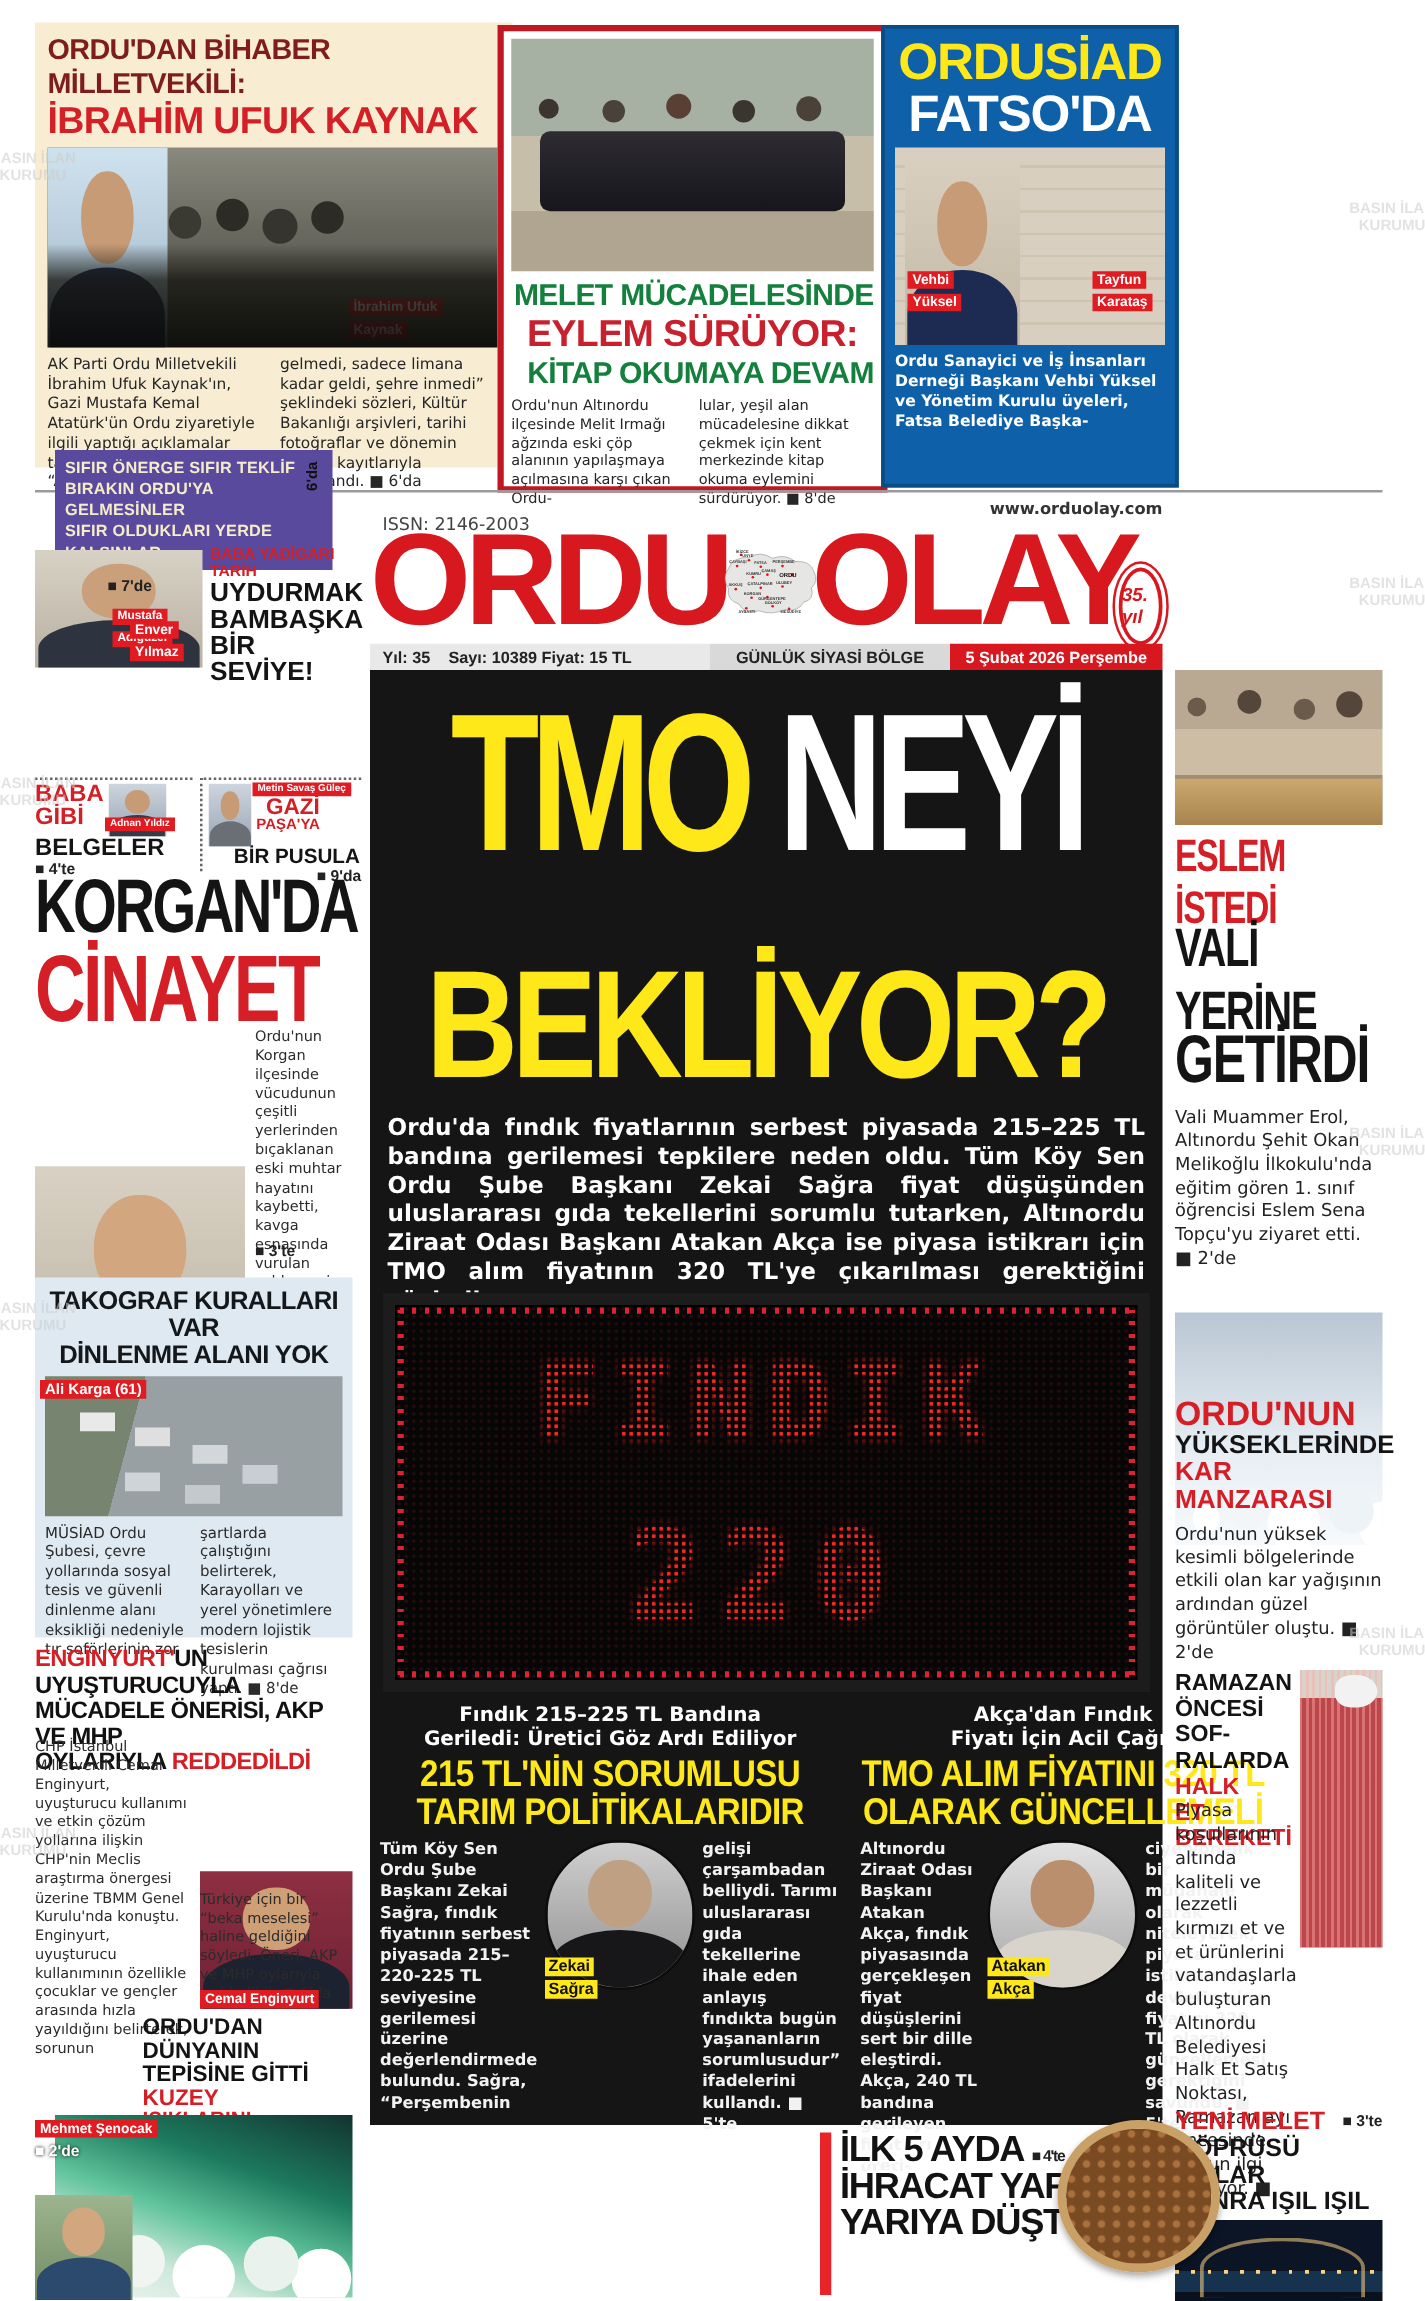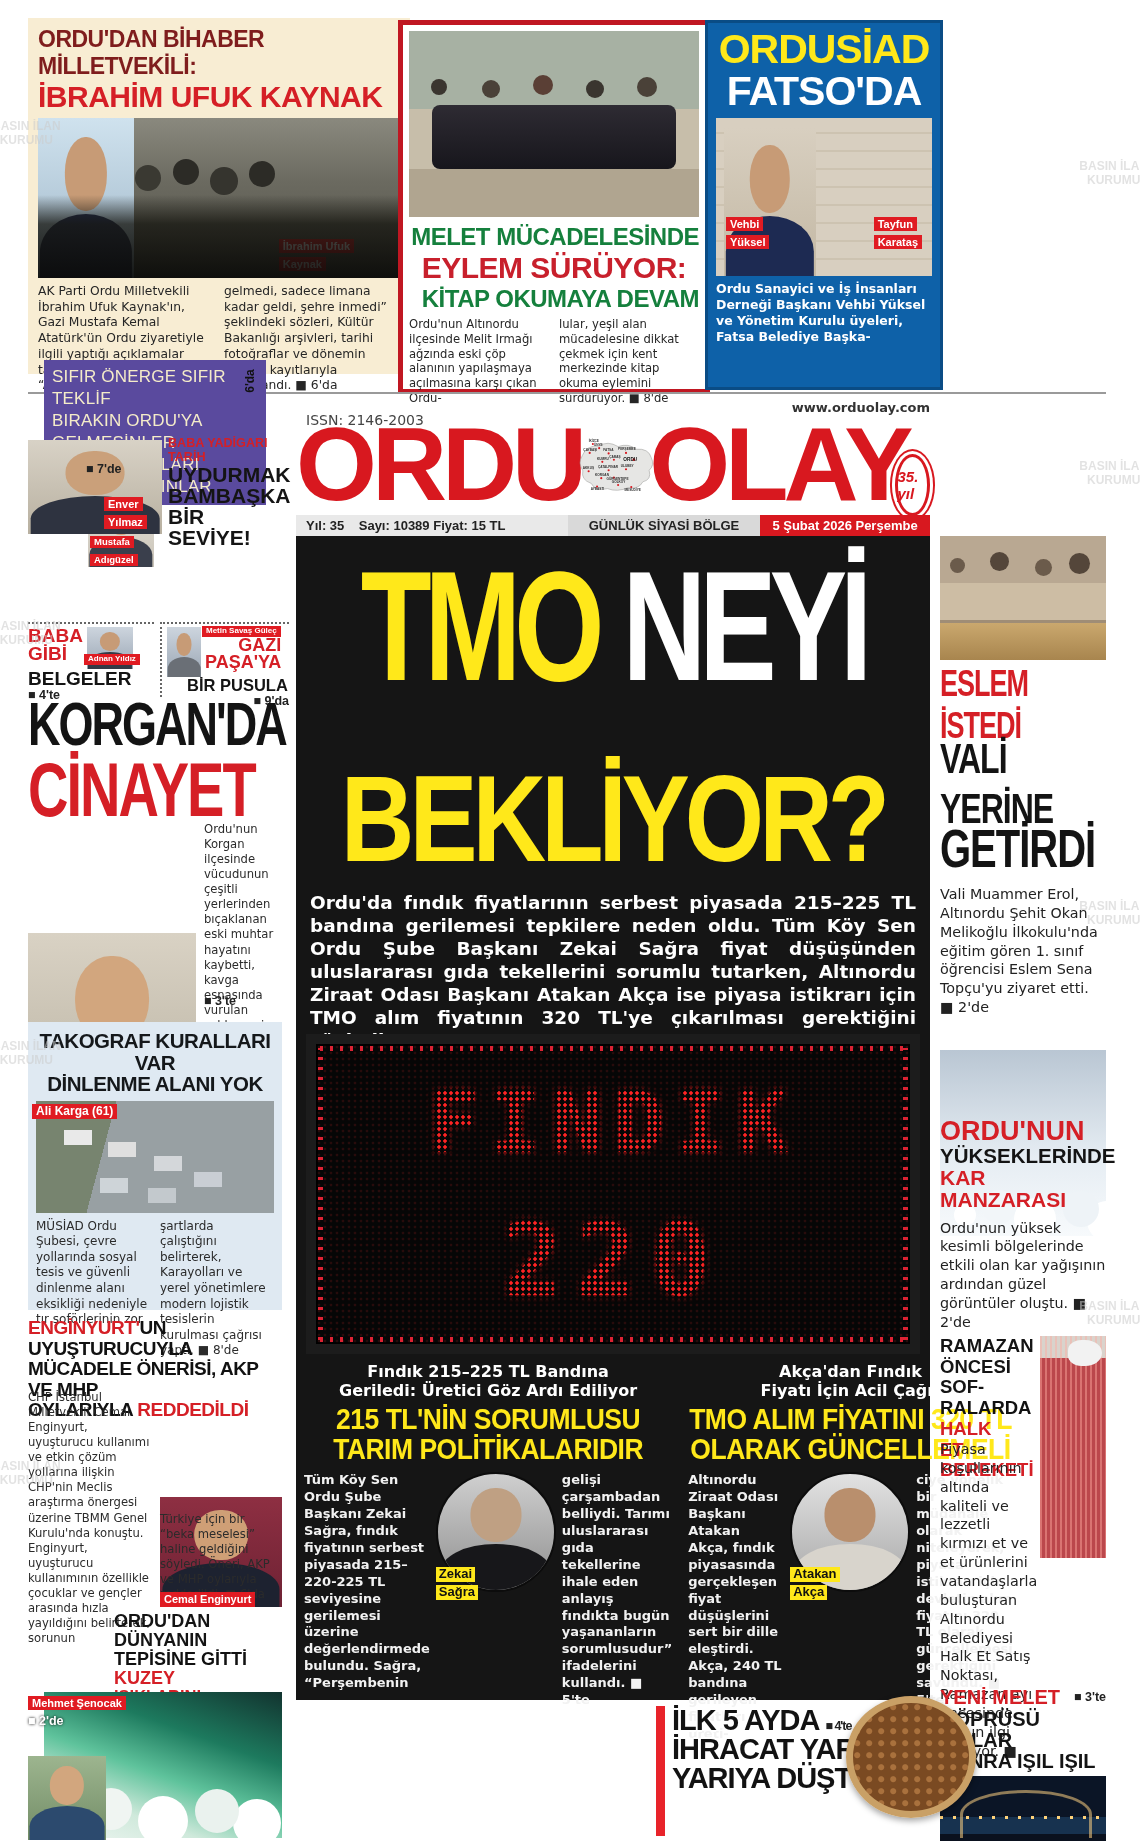--- a/index.html
+++ b/index.html
@@ -83,21 +83,21 @@
          background:#fff;display:flex;align-items:center;justify-content:center;color:#d8181f;font-weight:800;font-size:15px;font-style:italic}
   .infobar{display:flex;height:21px;font-size:13px;font-weight:800;line-height:21px}
   .infobar .a{background:#e9e9e9;color:#222;padding:0 10px;flex:0 0 252px}
   .infobar .b{background:#d9d9d9;color:#222;text-align:center;flex:1}
   .infobar .c{background:#d8181f;color:#fff;text-align:center;flex:0 0 170px}
   .mapblob{fill:#e6e6e4;stroke:#9a9a98;stroke-width:1}
   .mapdot{fill:#d8181f}
   .maptxt{font-size:6px;font-weight:700;fill:#333;font-family:"Liberation Sans",sans-serif}
   .maptxt.big{font-size:9px;font-weight:900;fill:#111}
   
-  .purple{background:#5a4a9e;color:#f5ecc9;font-weight:400;font-size:17px;line-height:1.3;padding:6px 8px;letter-spacing:.2px}
+  .purple{background:#5a4a9e;color:#f5ecc9;font-weight:700;font-size:13px;line-height:1.3;padding:6px 8px;letter-spacing:.2px}
   .lh-red{color:#d51f26;font-weight:900}
   .lh-blk{color:#141414;font-weight:900}
   .maroon{color:#9c1118;font-weight:900}
   .smallbody{font-size:11.6px;line-height:1.3;color:#2b2b2b;font-family:"DejaVu Sans",sans-serif}
   .takobox{background:#dfe9f2;padding:8px}
   .tako-h{font-size:20.5px;font-weight:900;color:#15181b;text-align:center;letter-spacing:-.5px;line-height:1.05}
   
   .blackbox{background:#151515}
   .tmo1{font-size:116px;font-weight:900;letter-spacing:-7px;text-align:center;line-height:1}
   .tmo2{font-size:102px;font-weight:900;letter-spacing:-5px;text-align:center;line-height:1}
@@ -276,21 +276,21 @@
     <span class="rtag abs" style="left:56px;top:30px;font-size:8px">Adnan Yıldız</span>
     <div class="lh-blk" style="font-size:19px;line-height:1">BELGELER</div>
     <div class="refsm">■ 4'te</div>
   </article>
   <article class="abs dotline" style="left:160px;top:622px;width:122px;height:70px;padding-top:3px;border-left:2px dotted #666;padding-left:5px">
     <span class="rtag abs" style="left:40px;top:2px;font-size:8px;z-index:2"><span>Metin Savaş</span> <span>Güleç</span></span>
     <div style="display:flex;gap:4px">
       <div class="portrait" style="width:34px;height:50px;--suit:#6a6f76"></div>
       <div style="padding-top:10px">
         <div class="lh-red" style="font-size:18px;line-height:.95;text-align:right">GAZİ</div>
-        <div class="lh-red" style="font-size:18px;line-height:.95">PAŞA'YA</div>
+        <div class="lh-red" style="font-size:12px;line-height:.95">PAŞA'YA</div>
       </div>
     </div>
     <div class="lh-blk" style="font-size:16.5px;line-height:1;margin-left:20px">BİR PUSULA</div>
     <div class="refsm" style="text-align:right">■ 9'da</div>
   </article>
 
   <article class="abs" style="left:28px;top:694px;width:254px;height:322px">
     <div class="lh-blk condY" style="font-size:45px;letter-spacing:-2px;line-height:1">KORGAN'DA</div>
     <div class="lh-red condY" style="font-size:56px;letter-spacing:-2px;line-height:1;margin-top:14px">CİNAYET</div>
     <div class="portrait abs" style="left:0;top:124px;width:168px;height:190px;--bg1:#d9d2c4;--bg2:#b9b2a2;--suit:#43474f;--skin:#d2a67e">

